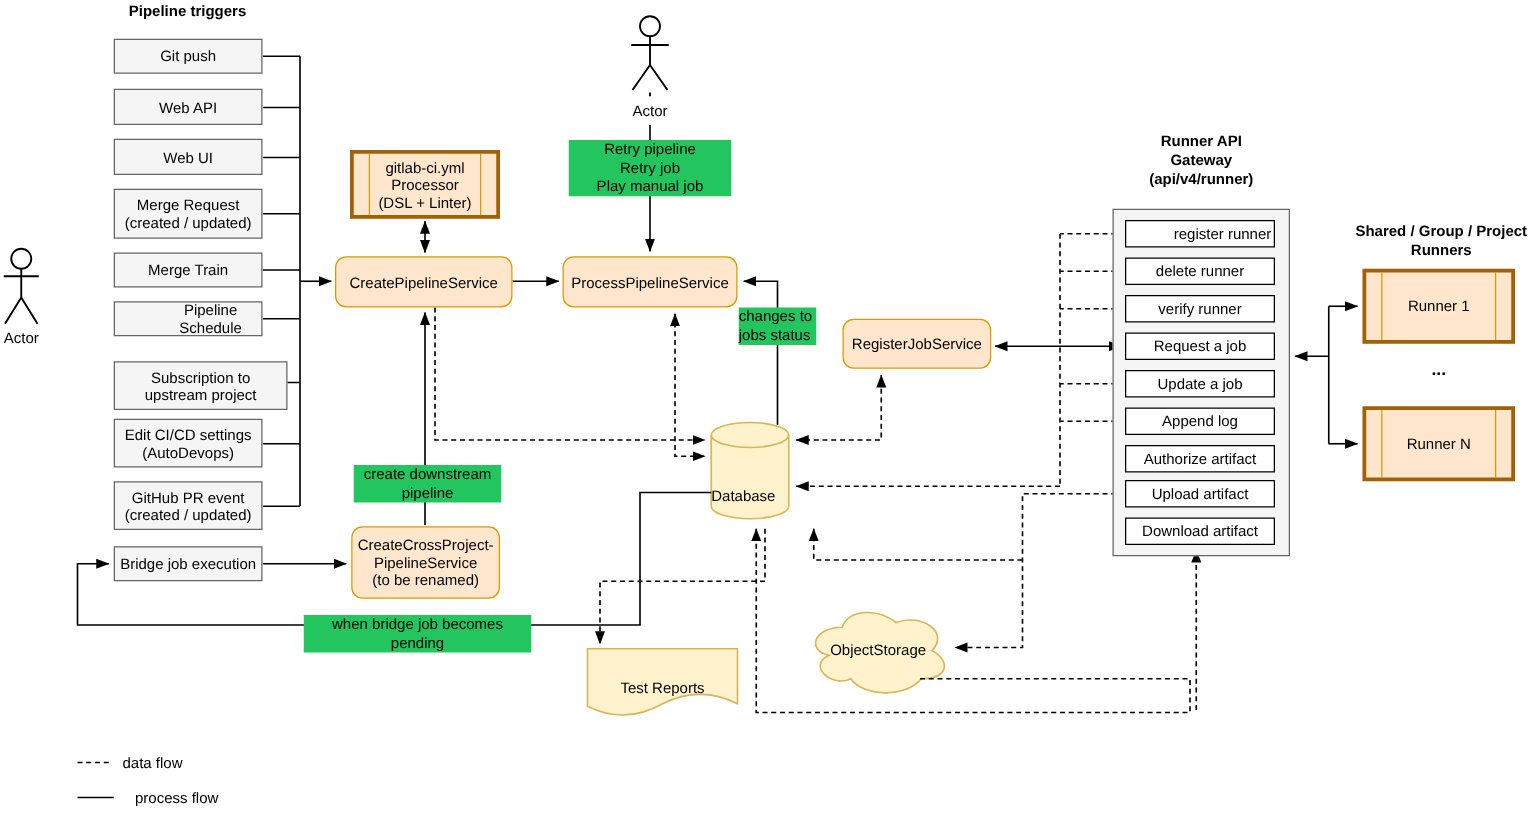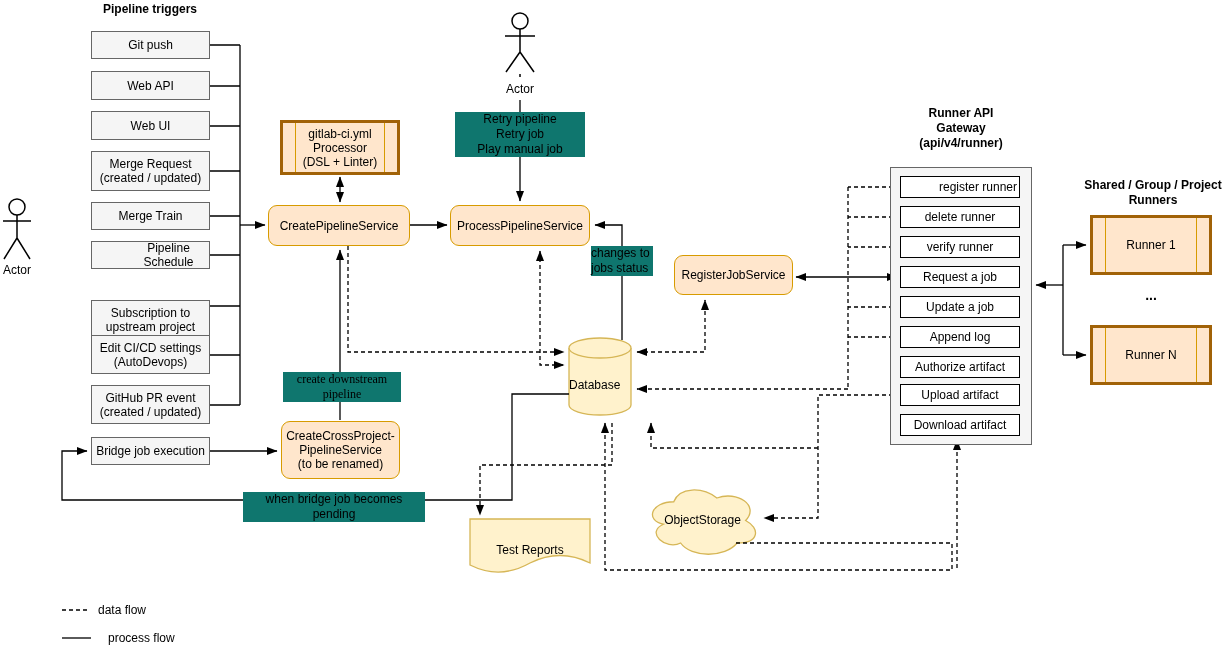--- a/index.html
+++ b/index.html
@@ -11,21 +11,21 @@
   .gray{background:#f5f5f5;border:1px solid #666666;}
   .orange-round{background:#ffe6cc;border:1px solid #d79b00;border-radius:9px;}
   .component{background:#ffe6cc;border:3px solid #a16207;}
   .component .bars{position:absolute;left:12px;right:12px;top:0;bottom:0;
                    border-left:1px solid #d79b00;border-right:1px solid #d79b00;}
   .component span{position:relative;}
   .endpoint{position:absolute;left:900px;width:120px;height:22px;background:#ffffff;border:1px solid #000;
             display:flex;align-items:center;justify-content:center;box-sizing:border-box;}
   .title{position:absolute;font-weight:bold;text-align:center;white-space:pre-line;line-height:15px;}
   .lbl{position:absolute;text-align:center;white-space:pre-line;line-height:15px;}
-  .onwire{background:#0f766e;}
+  .onwire{background:#22c55e;}
   .edge{stroke:#000;fill:none;stroke-width:1.3px;}
   .dash{stroke-dasharray:4 3;}
   .shape{stroke:#d6b656;fill:#fff2cc;stroke-width:1.3px;}
   .actor{stroke:#000;fill:none;stroke-width:1.5px;}
 </style>
 </head>
 <body>
 
 <div class="stage">
 
@@ -90,21 +90,21 @@
   <div class="title" style="left:1080px;top:178px;width:146px;">Shared / Group / Project
 Runners</div>
 
   <div class="node gray" style="left:91px;top:31px;width:119px;height:28px;"><span>Git push</span></div>
   <div class="node gray" style="left:91px;top:71px;width:119px;height:29px;"><span>Web API</span></div>
   <div class="node gray" style="left:91px;top:111px;width:119px;height:29px;"><span>Web UI</span></div>
   <div class="node gray" style="left:91px;top:151px;width:119px;height:40px;"><span>Merge Request
 (created / updated)</span></div>
   <div class="node gray" style="left:91px;top:202px;width:119px;height:28px;"><span>Merge Train</span></div>
   <div class="node gray" style="left:91px;top:241px;width:119px;height:28px;padding-left:36px;"><span>Pipeline Schedule</span></div>
-  <div class="node gray" style="left:91px;top:300px;width:119px;height:39px;"><span>Subscription to
+  <div class="node gray" style="left:91px;top:289px;width:139px;height:39px;"><span>Subscription to
 upstream project</span></div>
   <div class="node gray" style="left:91px;top:335px;width:119px;height:39px;"><span>Edit CI/CD settings
 (AutoDevops)</span></div>
   <div class="node gray" style="left:91px;top:385px;width:119px;height:39px;"><span>GitHub PR event
 (created / updated)</span></div>
   <div class="node gray" style="left:91px;top:437px;width:119px;height:28px;"><span>Bridge job execution</span></div>
 
   <div class="lbl" style="left:-3px;top:263px;width:40px;">Actor</div>
   <div class="lbl" style="left:495px;top:82px;width:50px;">Actor</div>
 
@@ -114,21 +114,21 @@
 Processor
 (DSL + Linter)</span>
   </div>
   <div class="node orange-round" style="left:268px;top:205px;width:142px;height:41px;"><span>CreatePipelineService</span></div>
   <div class="node orange-round" style="left:450px;top:205px;width:140px;height:41px;"><span>ProcessPipelineService</span></div>
   <div class="node orange-round" style="left:674px;top:255px;width:119px;height:40px;"><span>RegisterJobService</span></div>
   <div class="node orange-round" style="left:281px;top:421px;width:119px;height:58px;"><span>CreateCrossProject-
 PipelineService
 (to be renamed)</span></div>
 
-  <div class="lbl" style="left:569px;top:378px;width:46px;">Database</div>
+  <div class="lbl" style="left:569px;top:390px;width:46px;">Database</div>
   <div class="lbl" style="left:470px;top:543px;width:120px;">Test Reports</div>
   <div class="lbl" style="left:645px;top:513px;width:115px;">ObjectStorage</div>
 
   <div class="node gray" style="left:890px;top:167px;width:142px;height:278px;"></div>
   <div class="endpoint" style="top:176px;padding-left:36px;">
       <span>register runner</span>
     </div>
   <div class="endpoint" style="top:206px;">
       <span>delete runner</span>
     </div>
@@ -162,20 +162,20 @@
   <div class="node component" style="left:1090px;top:325px;width:122px;height:60px;">
     <div class="bars"></div>
     <span>Runner N</span>
   </div>
 
   <div class="lbl onwire" style="left:455px;top:112px;width:130px;">Retry pipeline
 Retry job
 Play manual job</div>
   <div class="lbl onwire" style="left:591px;top:246px;width:62px;text-align:left;">changes to
 jobs status</div>
-  <div class="lbl onwire" style="left:283px;top:372px;width:118px;font-family:Liberation Serif, serif;">create downstream
+  <div class="lbl onwire" style="left:283px;top:372px;width:118px;">create downstream
 pipeline</div>
   <div class="lbl onwire" style="left:243px;top:492px;width:182px;">when bridge job becomes pending</div>
 
   <div class="lbl" style="left:98px;top:603px;text-align:left;">data flow</div>
   <div class="lbl" style="left:108px;top:631px;text-align:left;">process flow</div>
 
 </div>
 
 </body></html>

